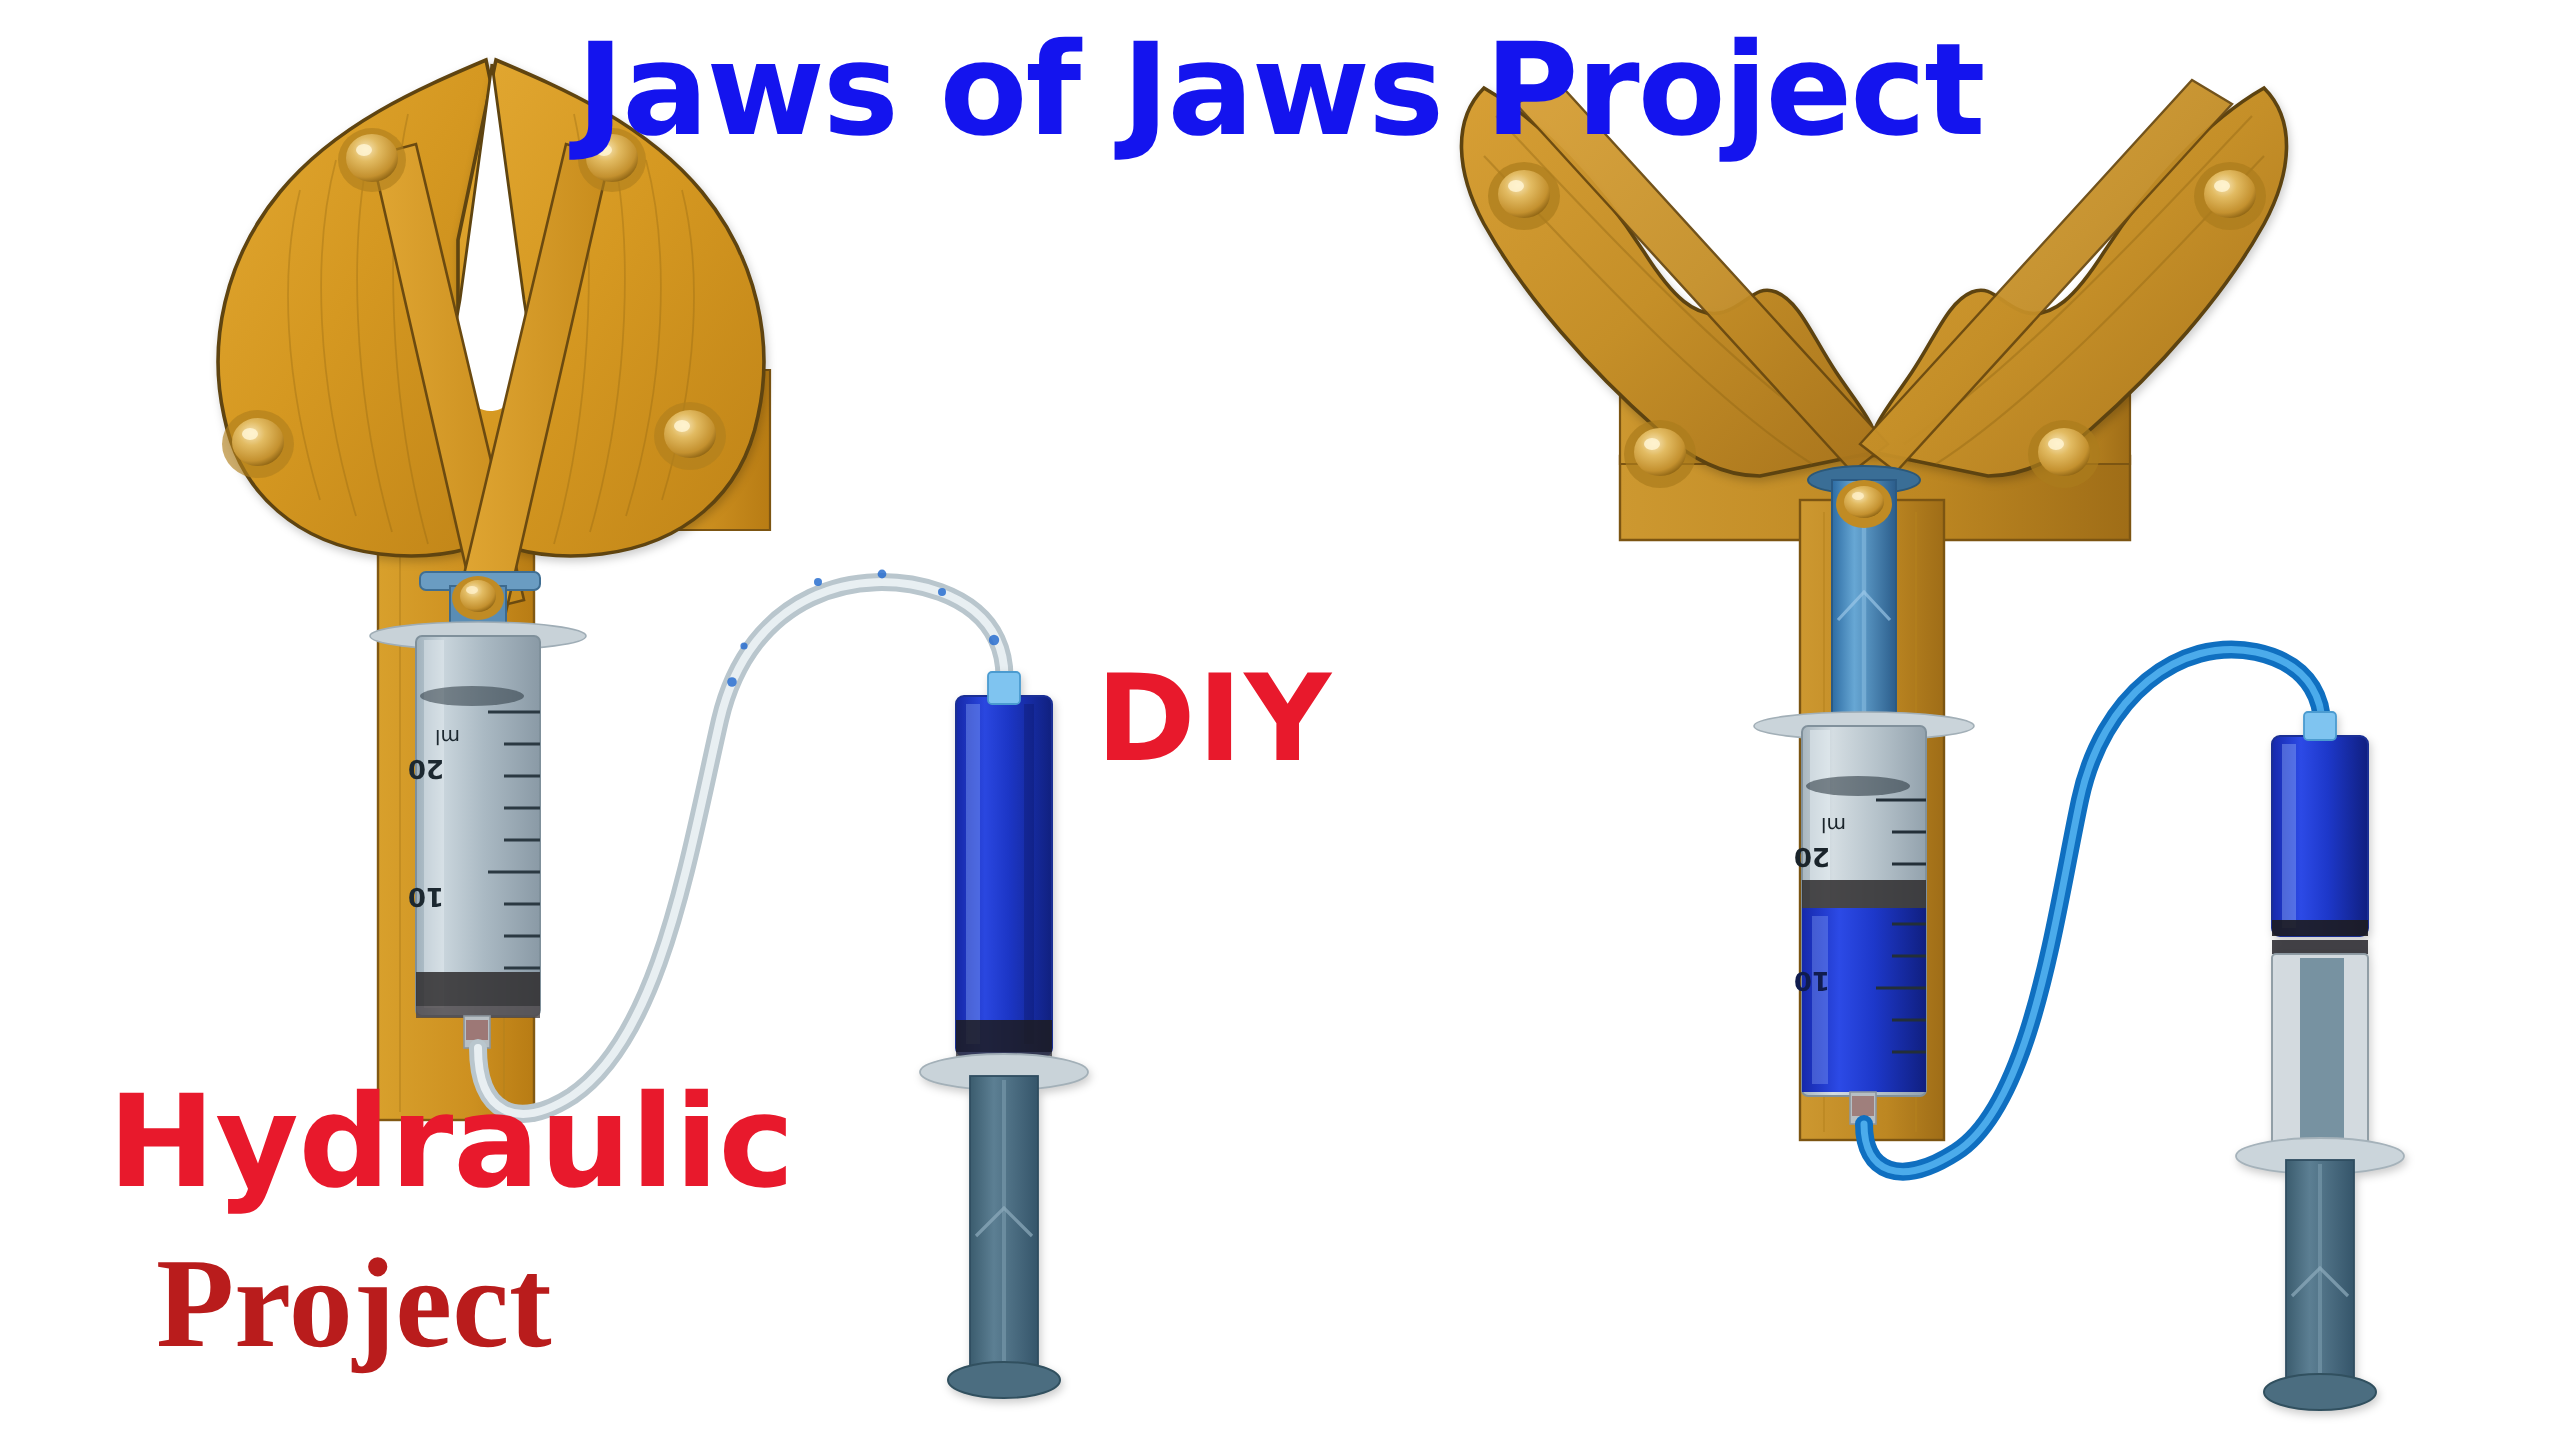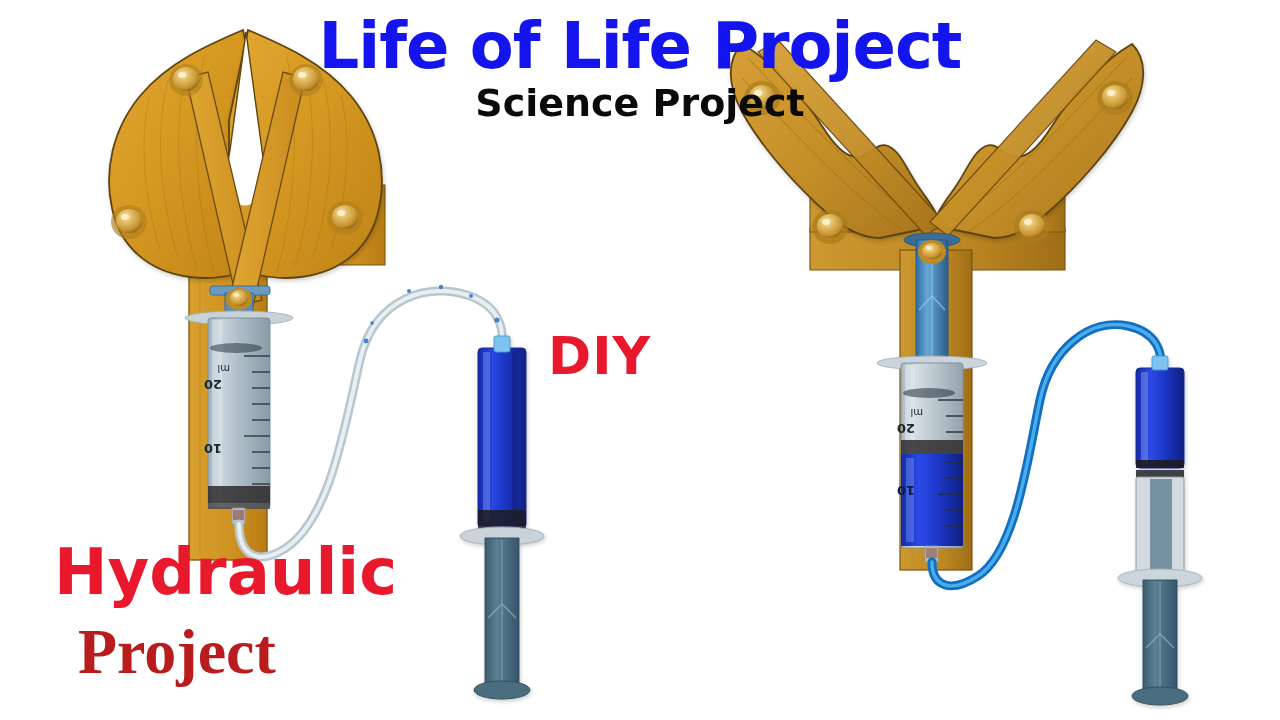--- a/index.html
+++ b/index.html
@@ -24,21 +24,21 @@
   }
   #title-sub{
     left:0;right:0;top:84px;text-align:center;
     font-size:38px;color:#0a0a0a;
     font-family:"DejaVu Sans","Liberation Sans",sans-serif;
     font-weight:bold;
     z-index:40;
   }
   #label-diy{
     left:548px;top:330px;
-    font-size:52px;color:#e8192c;
+    font-size:60px;color:#e8192c;
     font-family:"DejaVu Sans","Liberation Sans",sans-serif;
     font-weight:bold;letter-spacing:1px;
     z-index:40;
   }
   #label-hyd1{
     left:18px;top:540px;
     font-size:64px;color:#e8192c;
     font-family:"DejaVu Sans","Liberation Sans",sans-serif;
     font-weight:bold;
     z-index:40;
@@ -414,19 +414,18 @@
         <rect x="1143" y="580" width="34" height="112" fill="url(#graySt)" stroke="#2f4d60" stroke-width="0.9"></rect>
         <line x1="1160" y1="582" x2="1160" y2="690" stroke="#7b9cae" stroke-width="2" opacity="0.6"></line>
         <path d="M1146 648 L1160 634 L1174 648" fill="none" stroke="#8fadbd" stroke-width="1.6" opacity="0.7"></path>
         <ellipse cx="1160" cy="696" rx="28" ry="9" fill="#4b6d80" stroke="#31505f" stroke-width="1"></ellipse>
 
         <rect x="1152" y="356" width="16" height="14" rx="2" fill="#7fc4f0" stroke="#4b9bd0" stroke-width="0.9"></rect>
       </g>
     </svg>
   </div>
 
-  <div class="txt" id="title-main">Life of Life Project</div>
-  <div class="txt" id="title-sub">Science Project</div>
+  <div class="txt" id="title-main">Jaws of Jaws Project</div>
   <div class="txt" id="label-diy">DIY</div>
   <div class="txt" id="label-hyd1">Hydraulic</div>
   <div class="txt" id="label-hyd2">Project</div>
 
 </div>
 
 </body></html>

